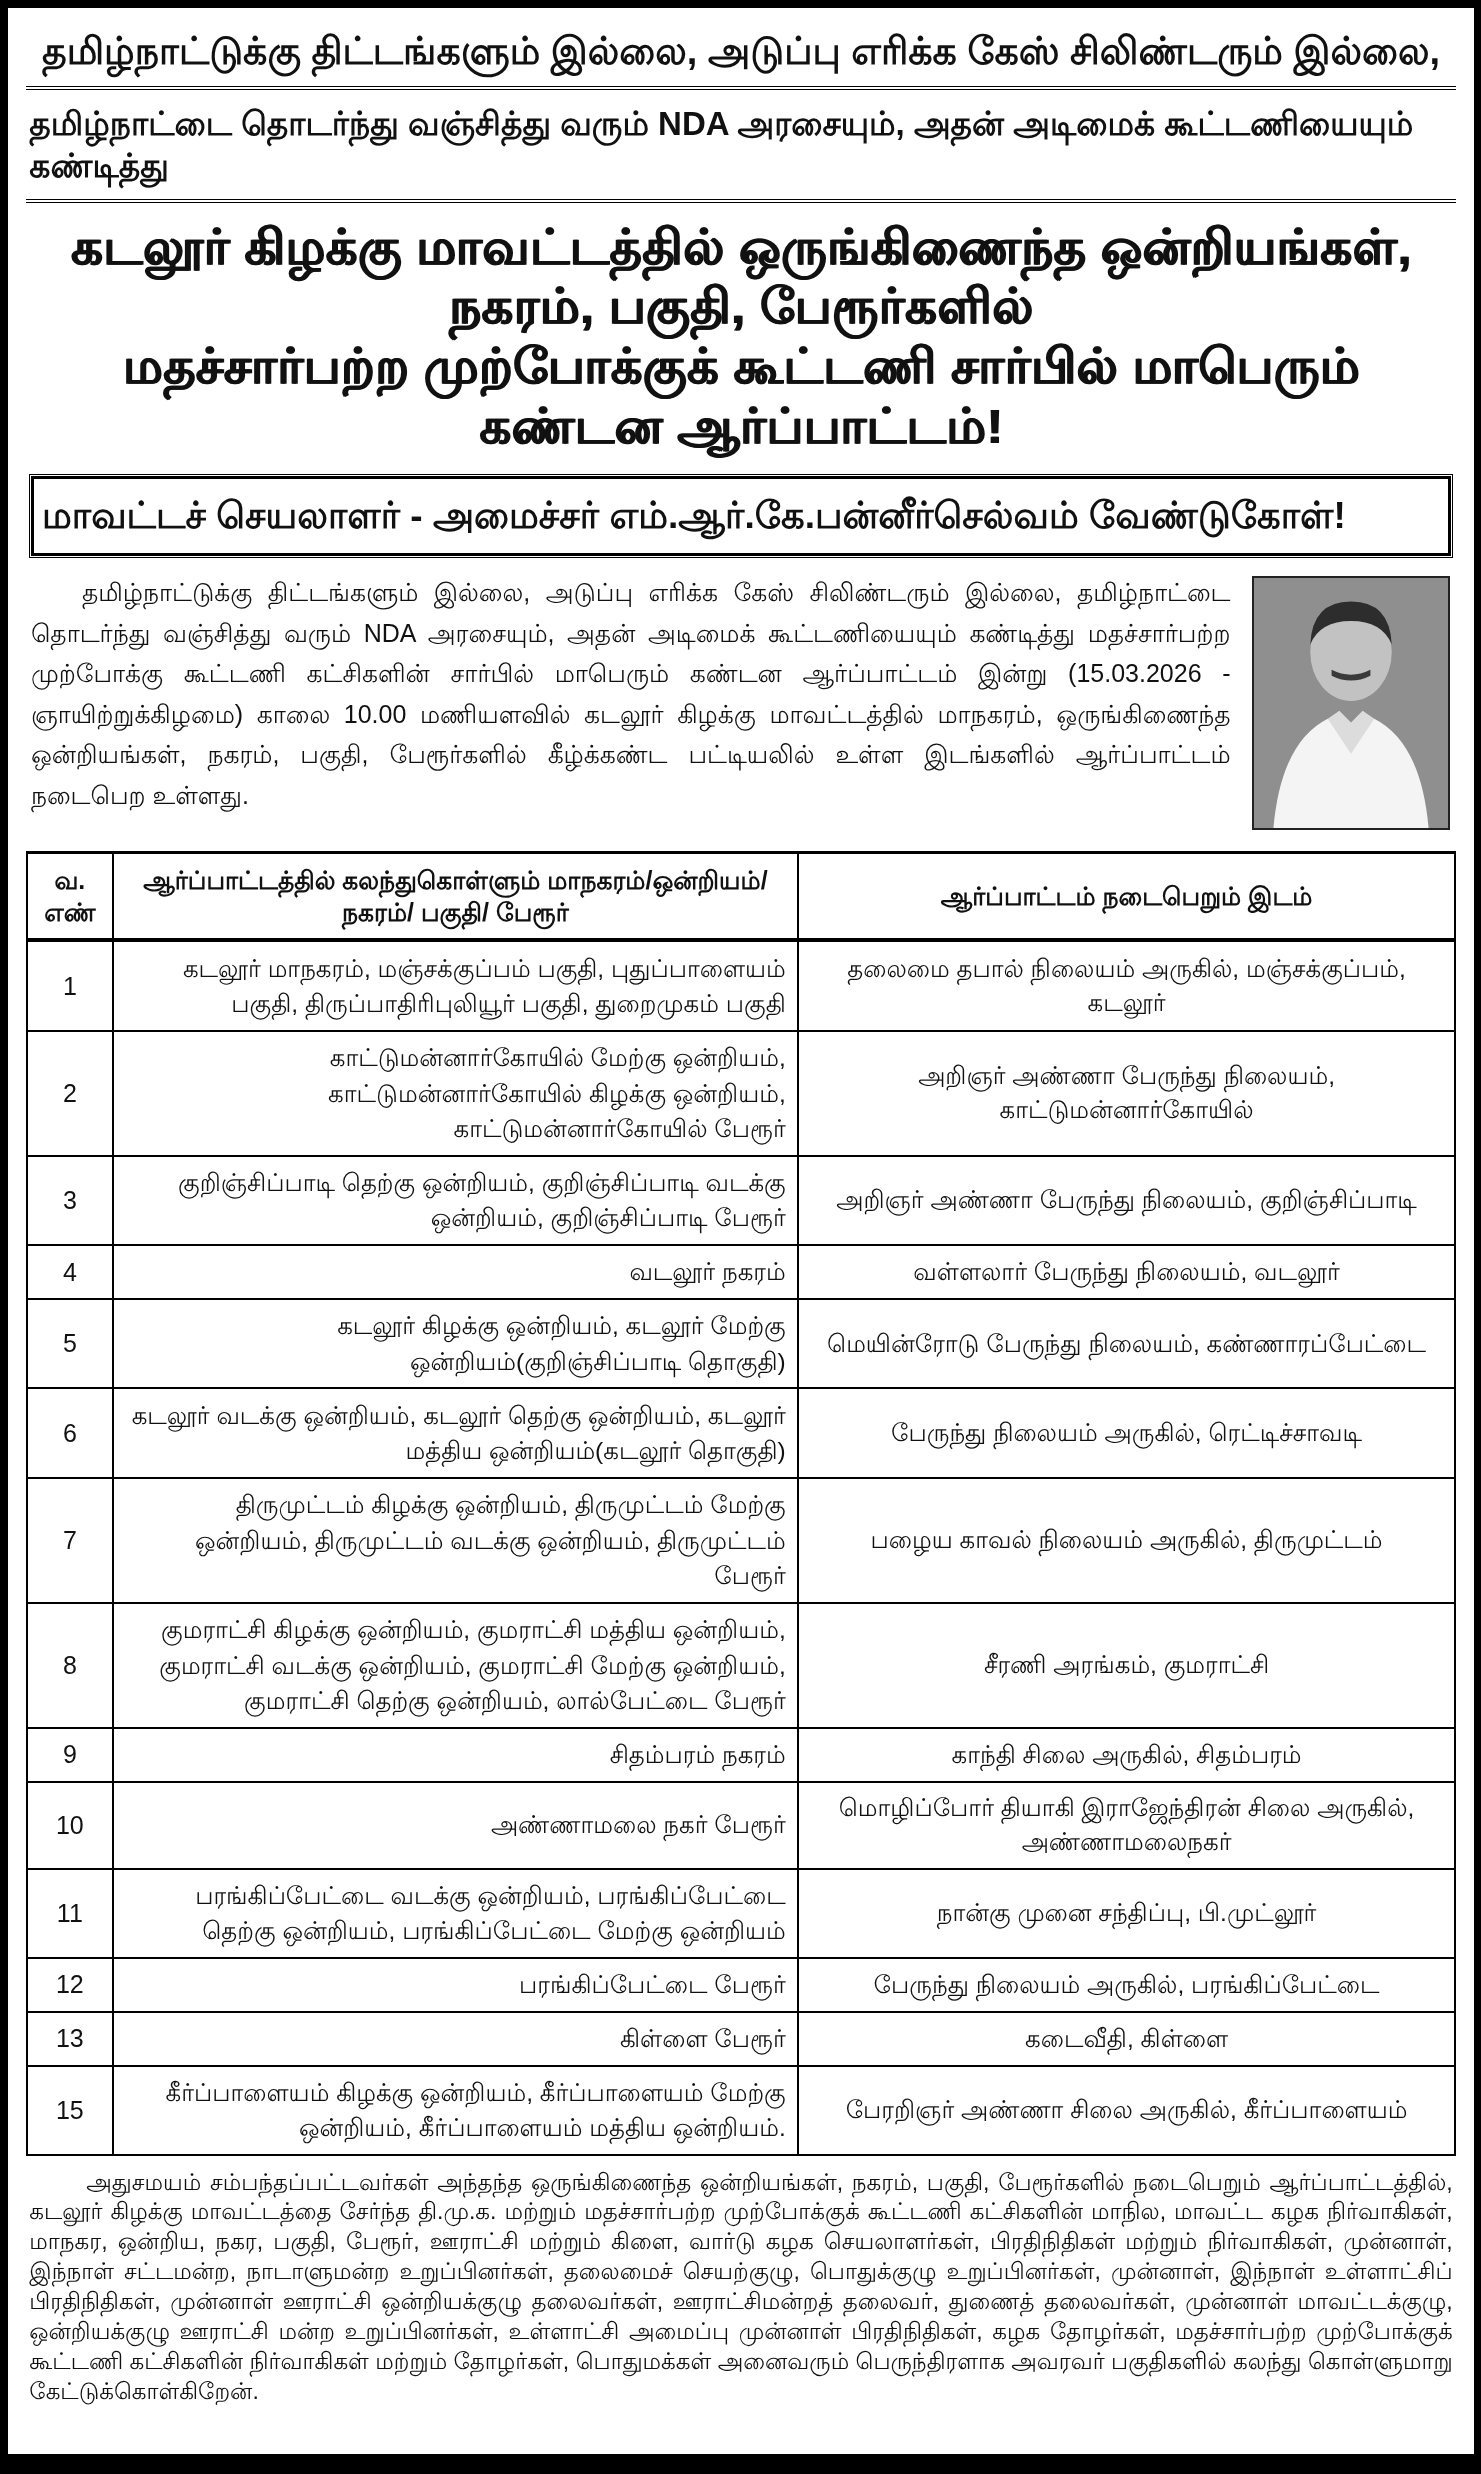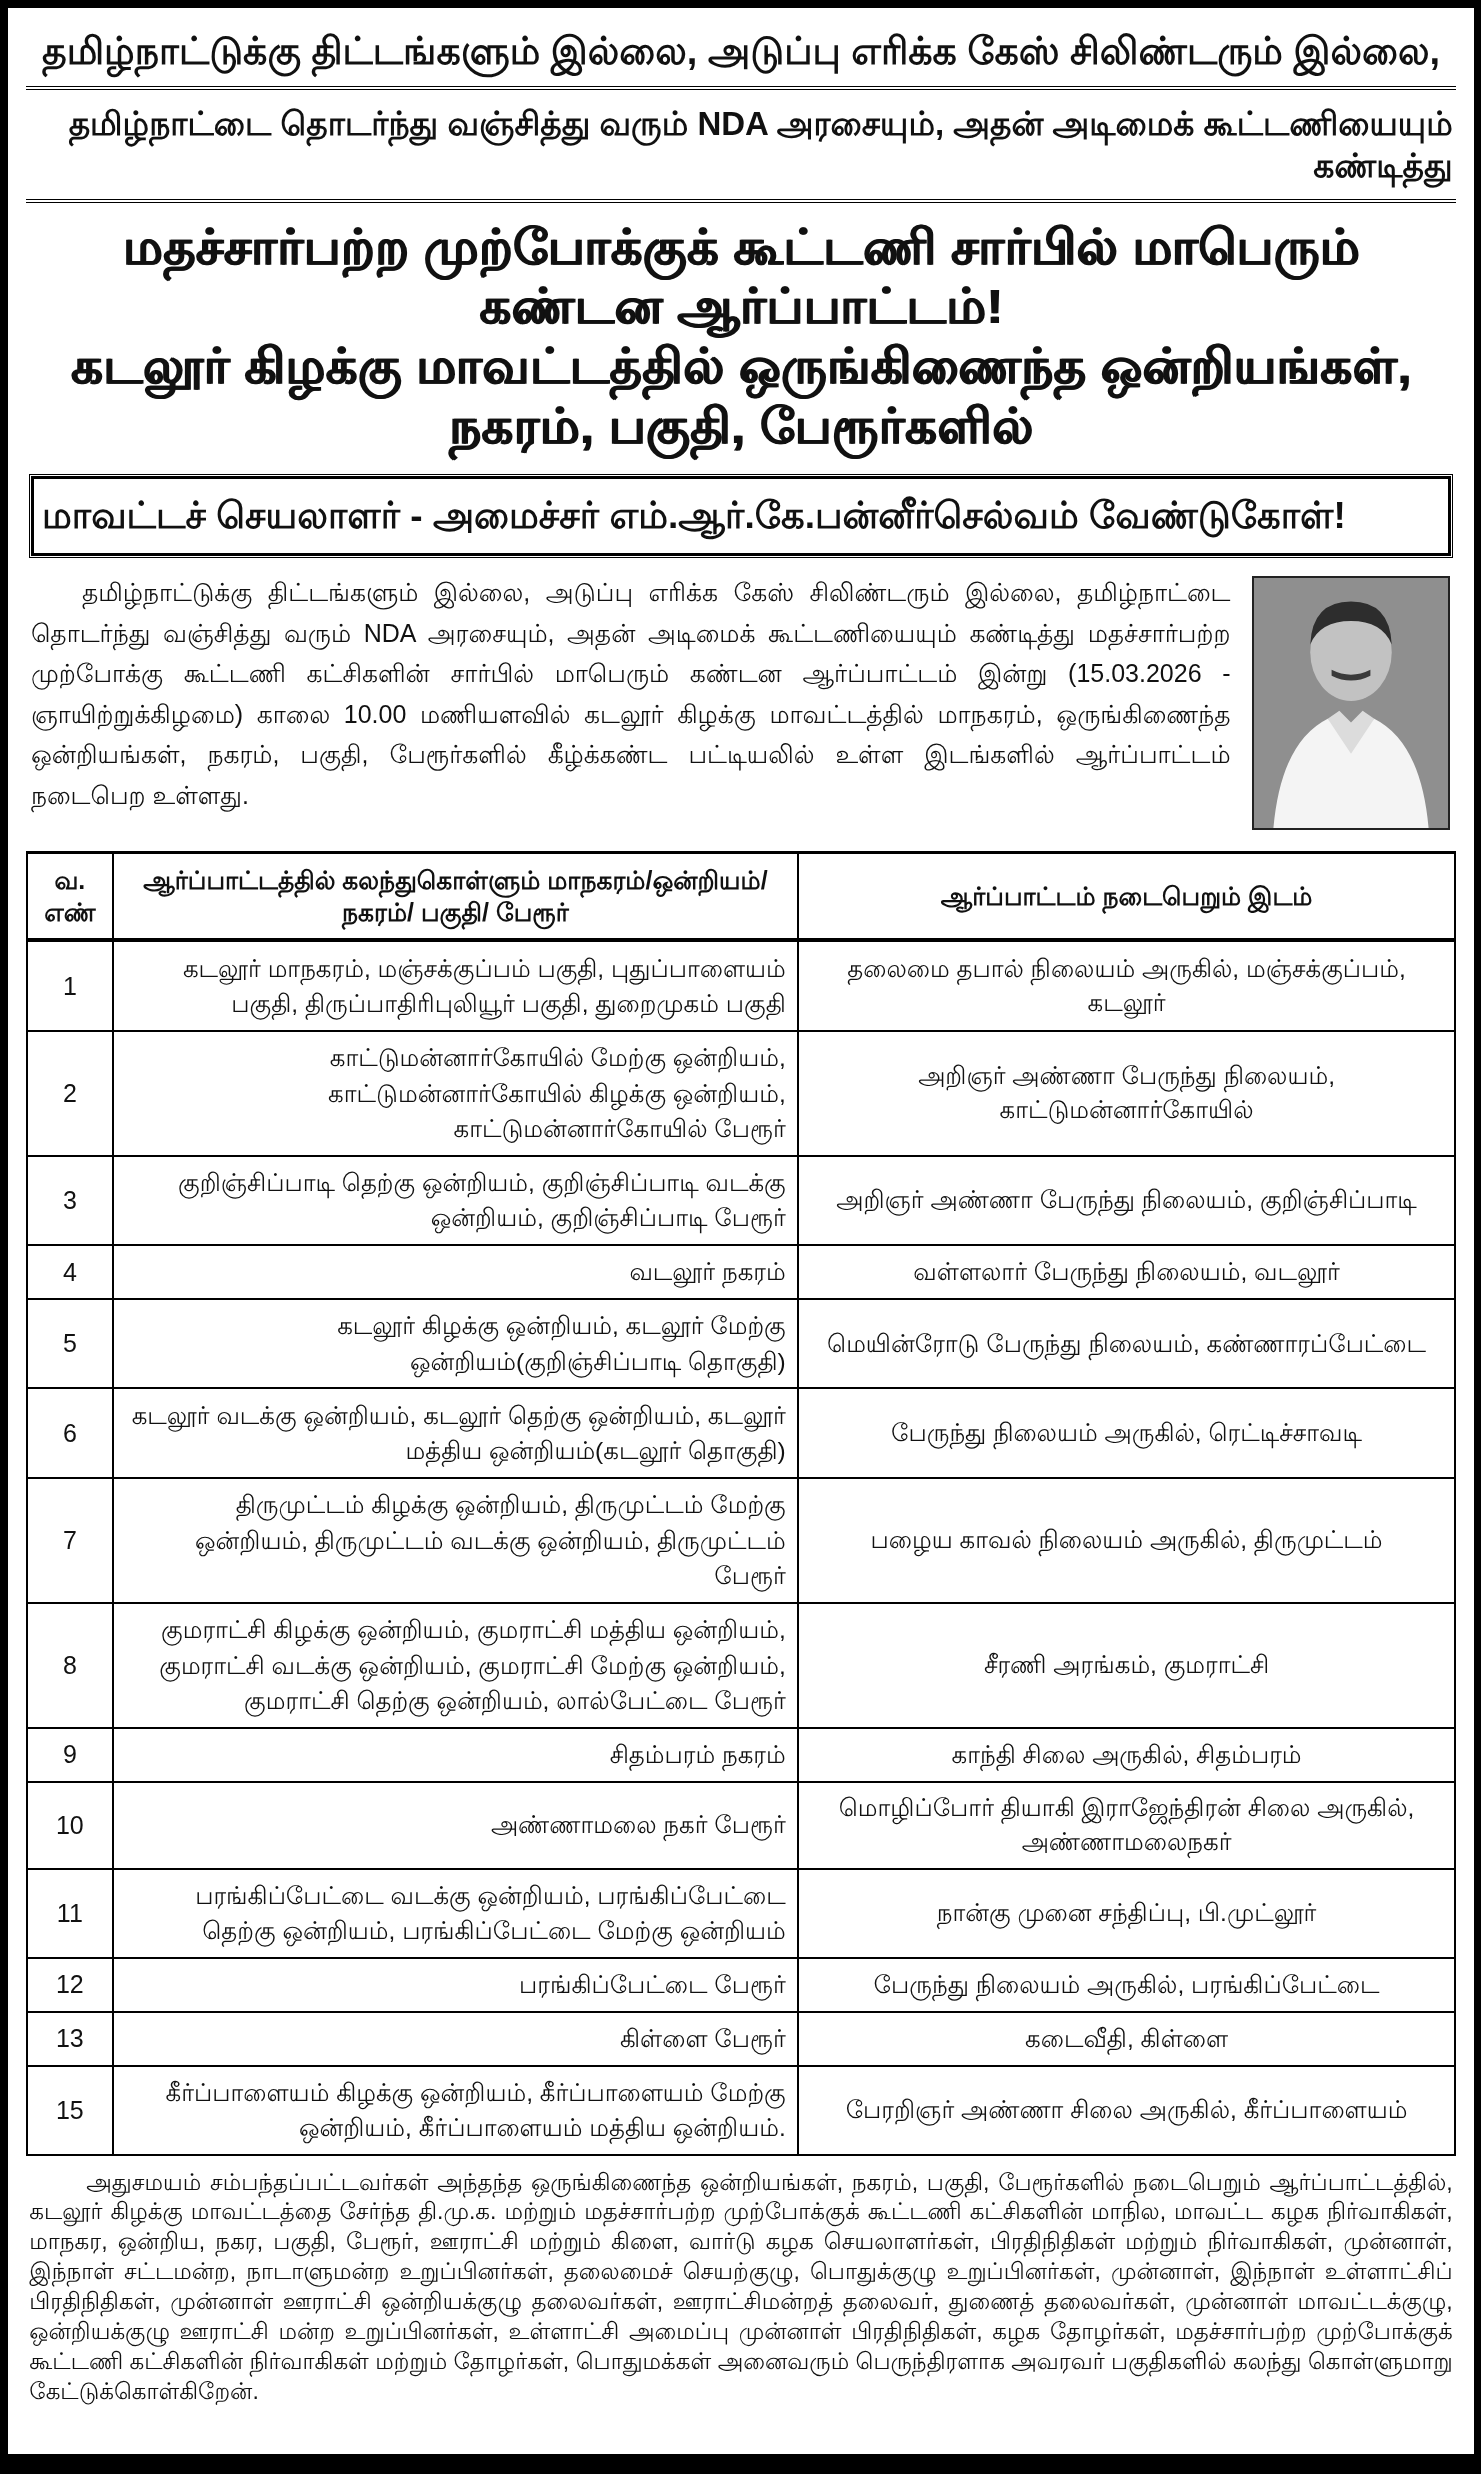--- a/index.html
+++ b/index.html
@@ -7,21 +7,21 @@
     width:1482px;min-height:2475px;margin:0 auto;background:#fff;color:#111;
     box-sizing:border-box;border:8.2px solid #000;border-bottom:21px solid #000;
     padding:11.4px 18px 8.2px 18px;
     font-family:"Liberation Sans","DejaVu Sans",sans-serif;
   }
   .hdr1{
     font-size:38px;font-weight:bold;text-align:center;line-height:1.25;
     padding:8.2px 3.3px 11.4px 3.3px;border-bottom:4.9px double #000;
   }
   .hdr2{
-    font-size:33px;font-weight:bold;text-align:right;line-height:1.25;
+    font-size:33px;font-weight:bold;text-align:left;line-height:1.25;
     padding:13px 3.3px 13px 3.3px;border-bottom:4.9px double #000;
   }
   .main-title{
     text-align:center;font-weight:900;padding:14.7px 0 8.2px 0;
     letter-spacing:0.8px;
   }
   .main-title .mt-line{
     font-size:49px;line-height:1.22;
     text-shadow:1.6px 0 0 #111; 
   }
@@ -61,22 +61,22 @@
 </style>
 </head>
 <body>
 
 <div class="page">
 
   <div class="hdr1">தமிழ்நாட்டுக்கு திட்டங்களும் இல்லை, அடுப்பு எரிக்க கேஸ் சிலிண்டரும் இல்லை,</div>
   <div class="hdr2">தமிழ்நாட்டை தொடர்ந்து வஞ்சித்து வரும் NDA அரசையும், அதன் அடிமைக் கூட்டணியையும் கண்டித்து</div>
 
   <div class="main-title">
+    <div class="mt-line">கடலூர் கிழக்கு மாவட்டத்தில் ஒருங்கிணைந்த ஒன்றியங்கள், நகரம், பகுதி, பேரூர்களில்</div>
     <div class="mt-line">மதச்சார்பற்ற முற்போக்குக் கூட்டணி சார்பில் மாபெரும் கண்டன ஆர்ப்பாட்டம்!</div>
-    <div class="mt-line">கடலூர் கிழக்கு மாவட்டத்தில் ஒருங்கிணைந்த ஒன்றியங்கள், நகரம், பகுதி, பேரூர்களில்</div>
   </div>
 
   <div class="appeal">மாவட்டச் செயலாளர் - அமைச்சர் எம்.ஆர்.கே.பன்னீர்செல்வம் வேண்டுகோள்!</div>
 
   <div class="intro">
     <div class="photo">
       <svg viewBox="0 0 100 128" preserveAspectRatio="none">
         <rect x="0" y="0" width="100" height="128" fill="#8f8f8f"></rect>
         <ellipse cx="50" cy="38" rx="21" ry="25" fill="#c2c2c2"></ellipse>
         <path d="M29 34 Q30 12 50 12 Q70 12 71 34 Q66 22 50 22 Q34 22 29 34 Z" fill="#2d2d2d"></path>

